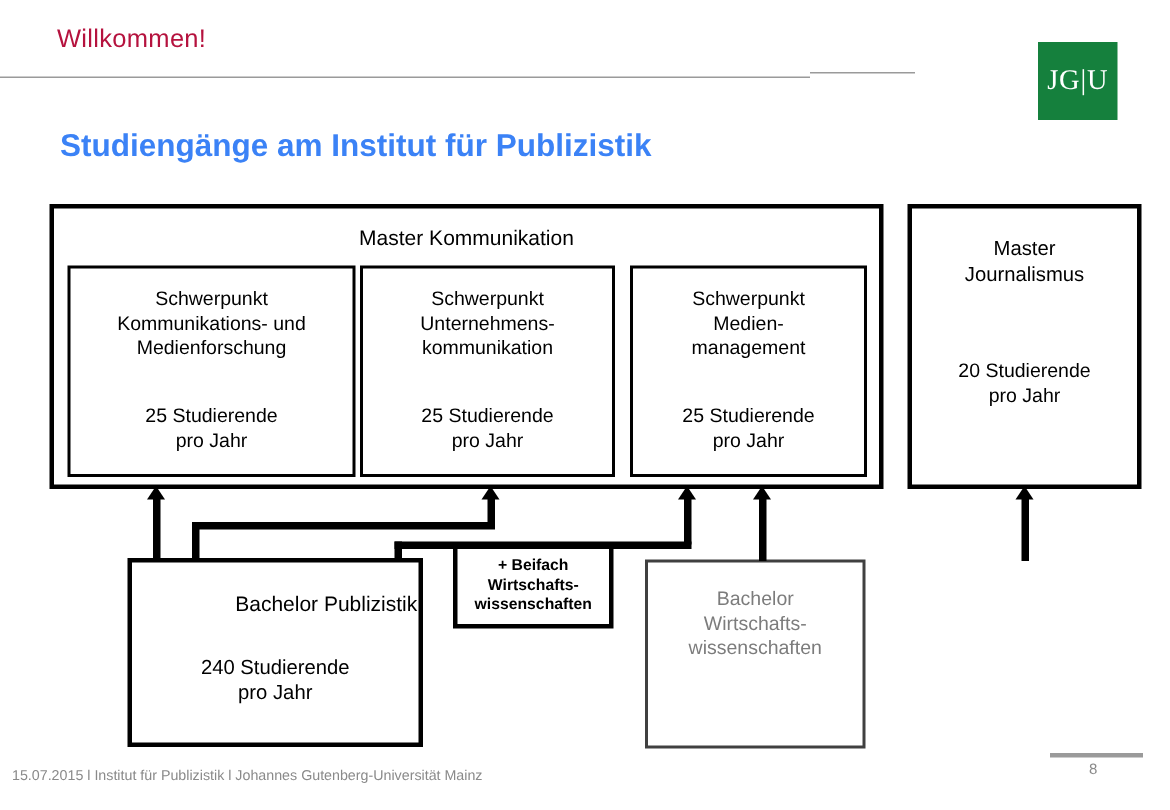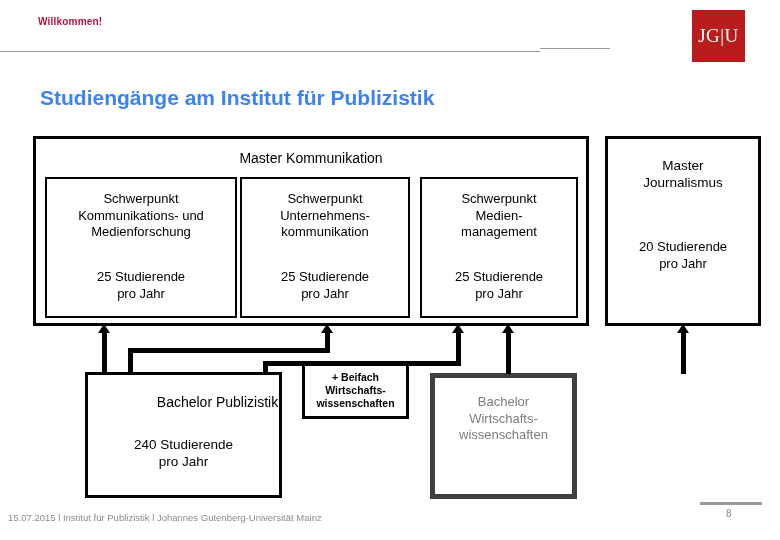--- a/index.html
+++ b/index.html
@@ -21,22 +21,22 @@
     width: 780px;
     height: 540px;
     background: #ffffff;
   }
 
   
   .welcome {
     position: absolute;
     left: 38px;
     top: 16px;
-    font-size: 10px;
-    font-weight: bold;
+    font-size: 17px;
+    font-weight: normal;
     color: #B5123E;
     letter-spacing: 0.2px;
     white-space: nowrap;
   }
   .rule-main {
     position: absolute;
     left: 0px;
     top: 51px;
     width: 540px;
     height: 1px;
@@ -47,24 +47,24 @@
     left: 540px;
     top: 48px;
     width: 70px;
     height: 1px;
     background: #9a9a9a;
   }
 
   .logo {
     position: absolute;
     left: 692px;
-    top: 10px;
+    top: 28px;
     width: 53px;
     height: 52px;
-    background: #b91c1c;
+    background: #15803d;
   }
   .logo-text {
     position: absolute;
     left: 0; top: 0;
     width: 53px;
     height: 52px;
     display: flex;
     align-items: center;
     justify-content: center;
     color: #ffffff;
@@ -90,21 +90,21 @@
     box-sizing: border-box;
     background: #ffffff;
   }
   .box-black {
     border: 3px solid #000000;
   }
   .box-black-thin {
     border: 2px solid #000000;
   }
   .box-gray {
-    border: 5px solid #404040;
+    border: 2px solid #404040;
   }
 
   .box-label {
     position: absolute;
     width: 100%;
     text-align: center;
     line-height: 1.28;
     color: #000000;
     font-size: 13px;
   }

